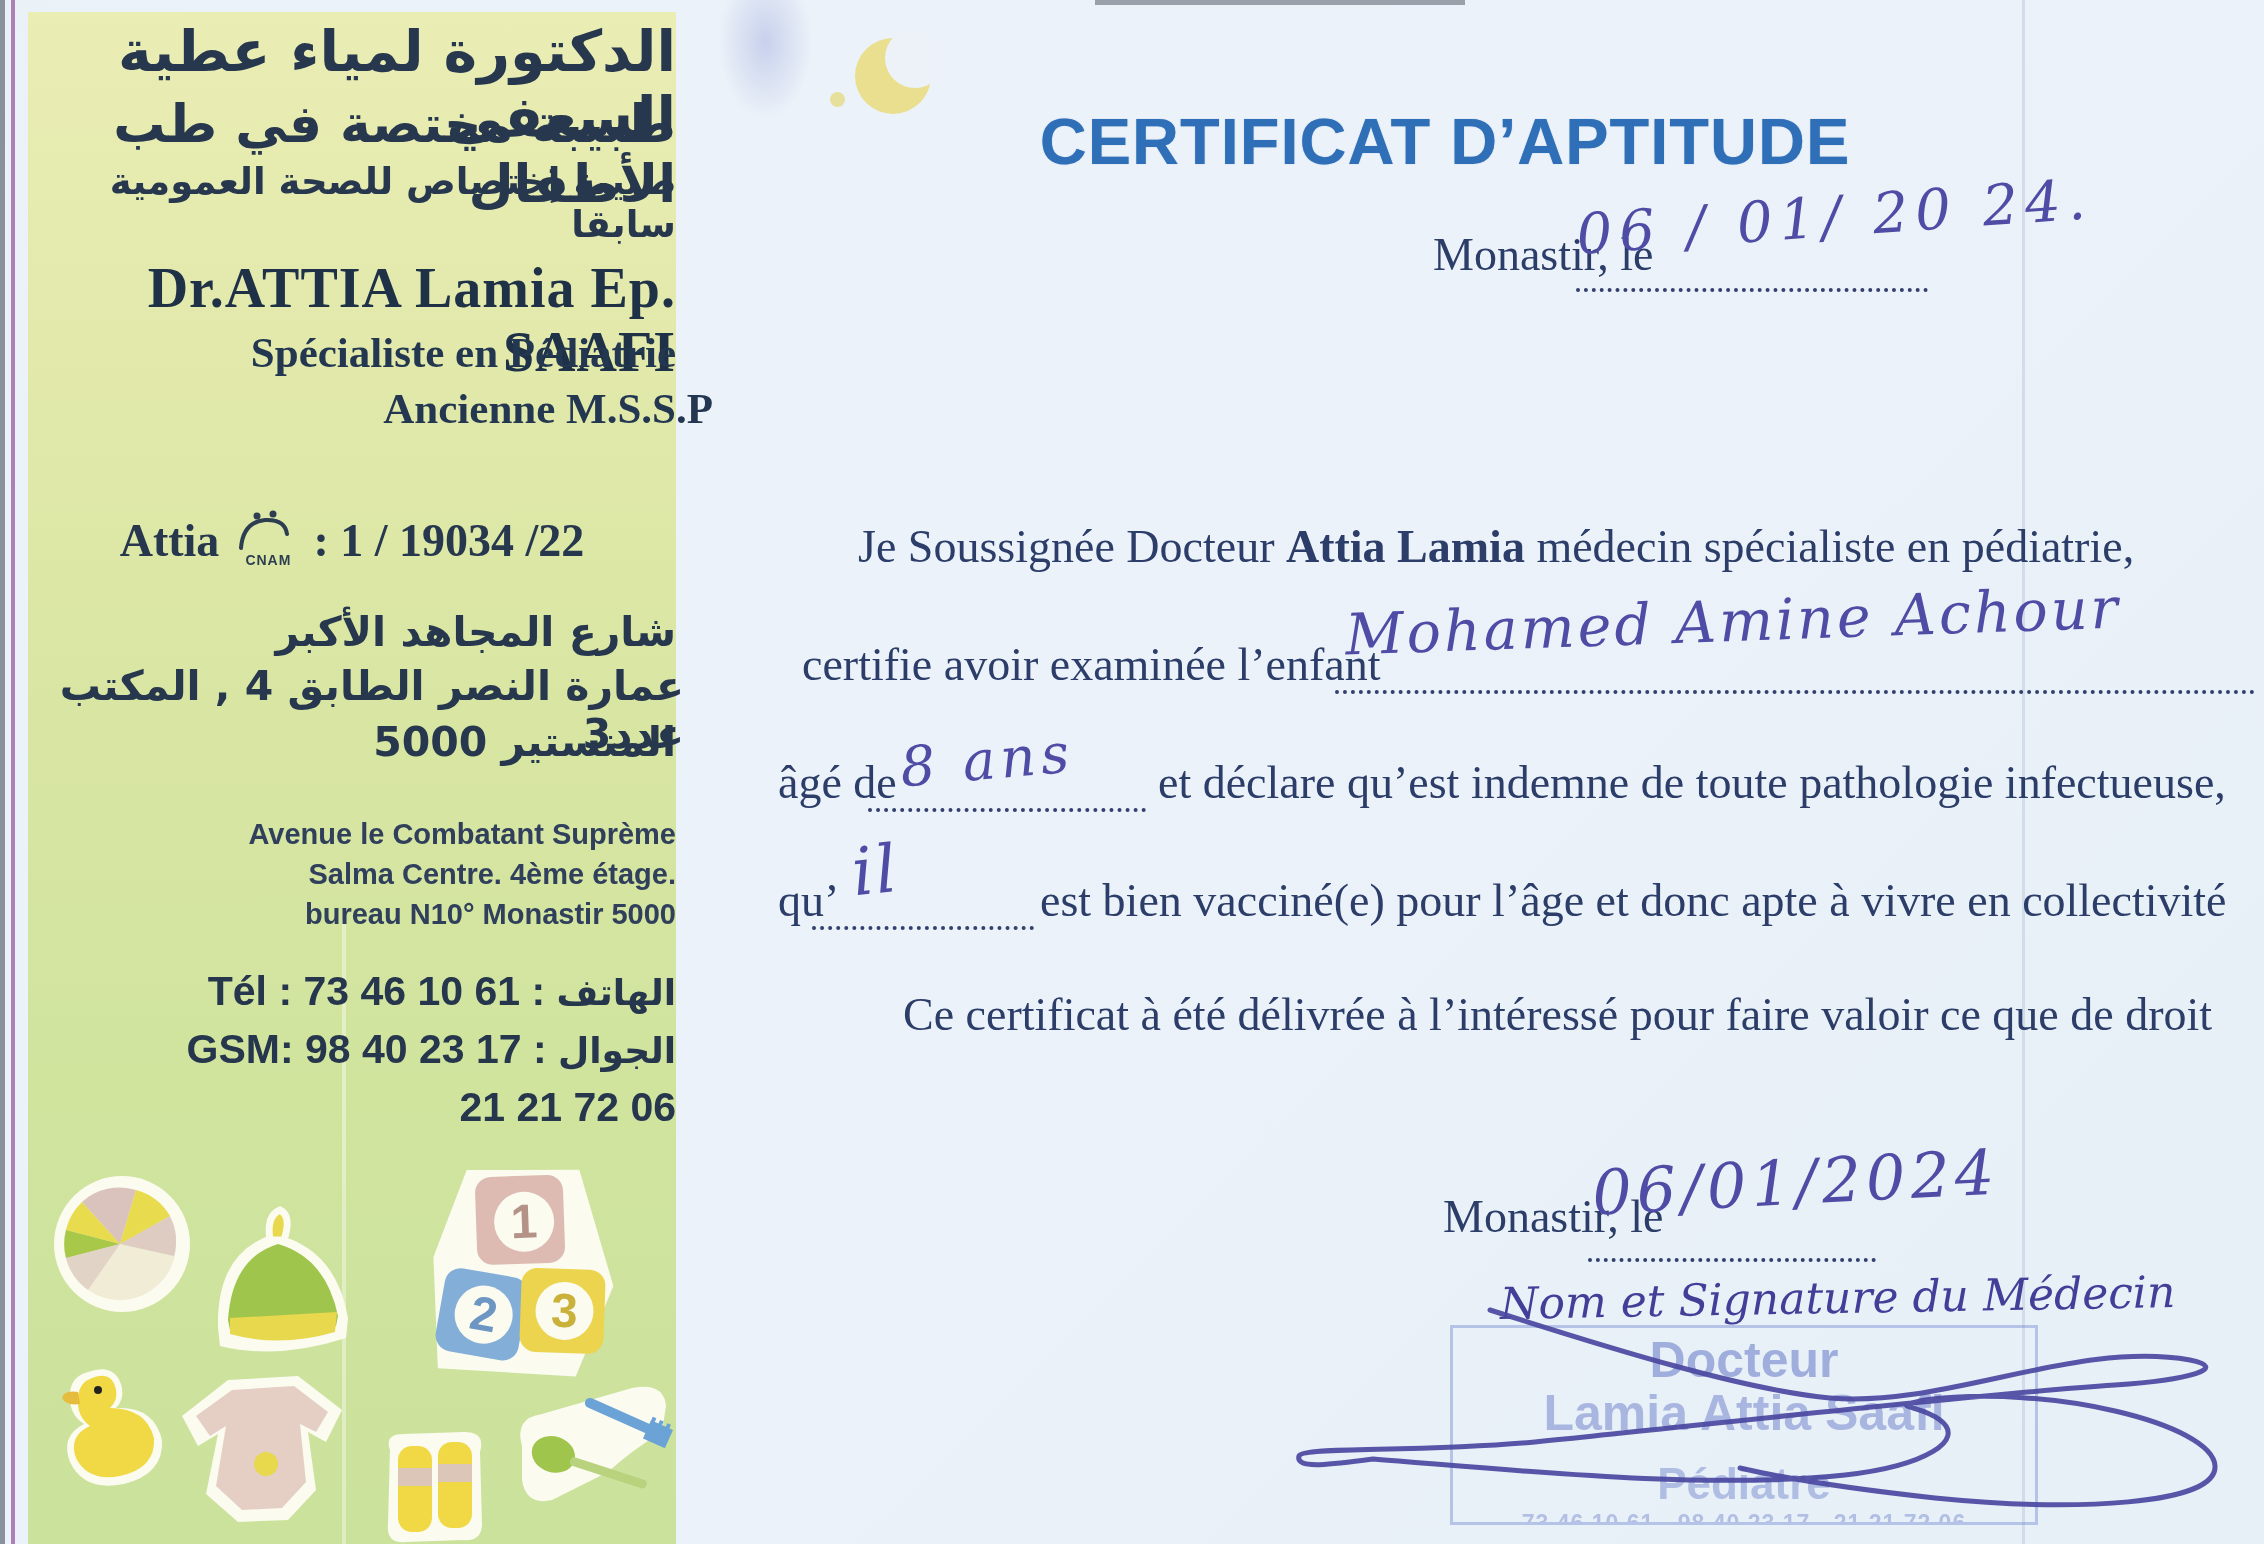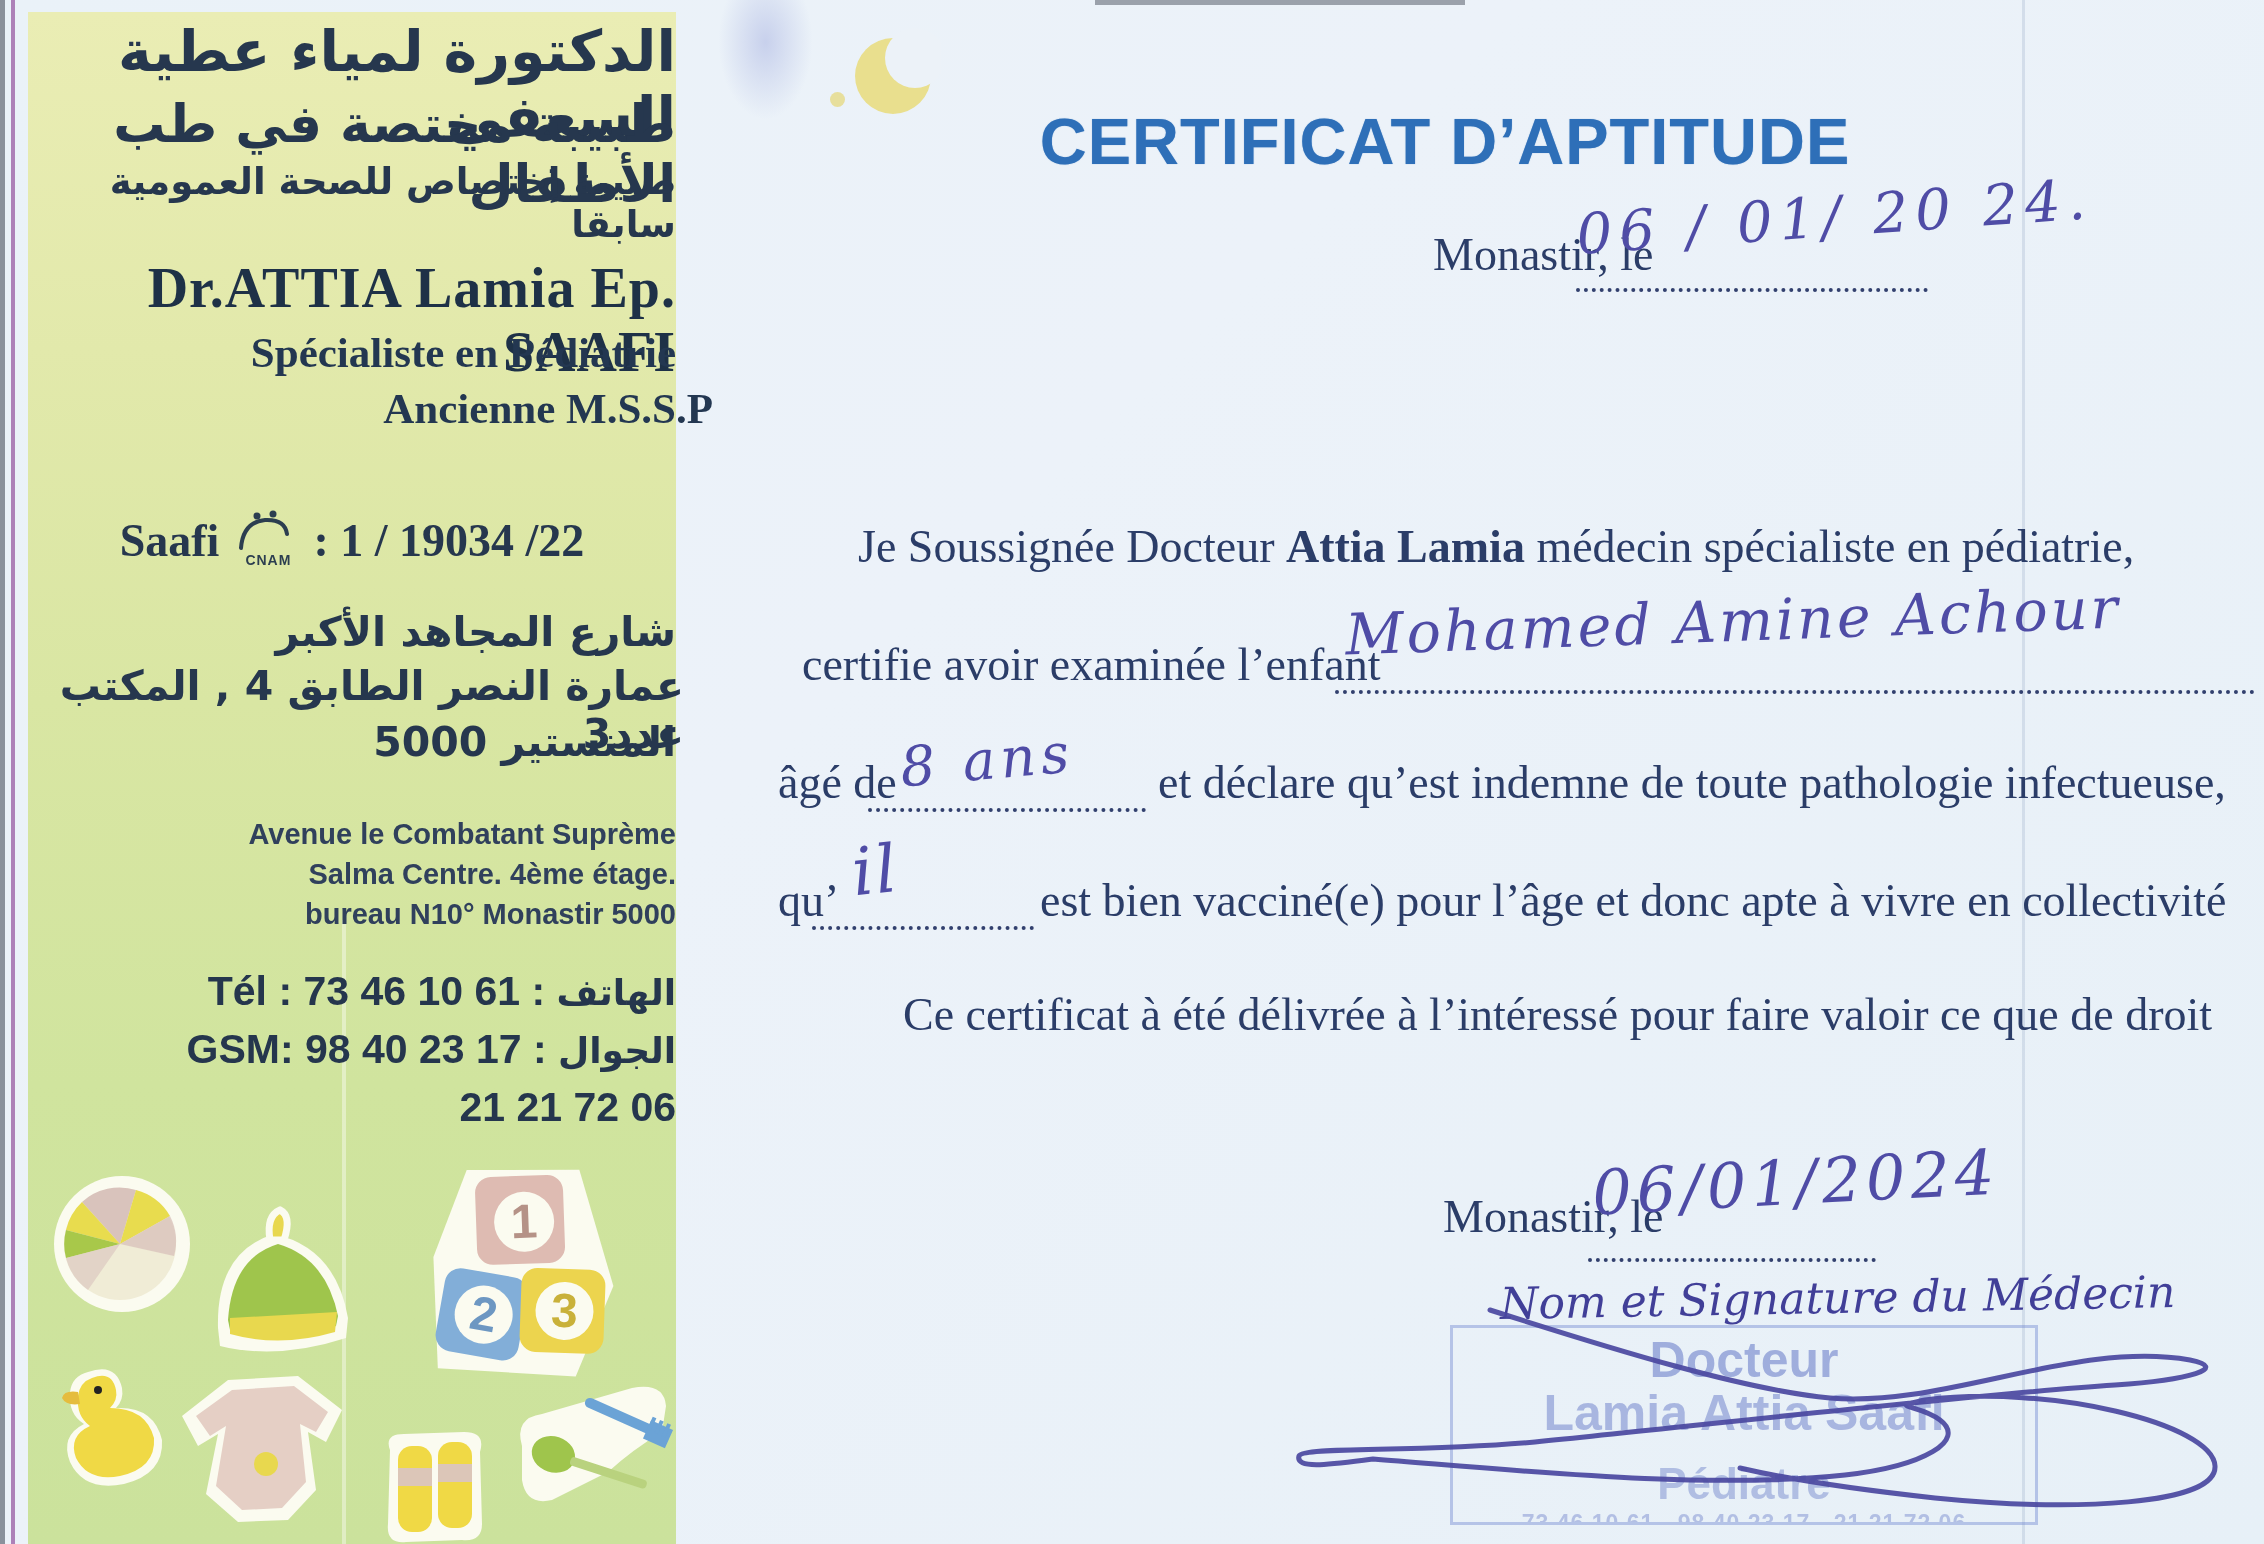--- a/index.html
+++ b/index.html
@@ -100,21 +100,21 @@
 
   <div class="abs side-text ar ar1">الدكتورة لمياء عطية السعفي</div>
   <div class="abs side-text ar ar2">طبيبة مختصة في طب الأطفال</div>
   <div class="abs side-text ar ar3">طبيبة إختصاص للصحة العمومية سابقا</div>
 
   <div class="abs side-text drname">Dr.ATTIA Lamia Ep. SAAFI</div>
   <div class="abs side-text spec">Spécialiste en Pédiatrie</div>
   <div class="abs side-text mssp">Ancienne M.S.S.P</div>
 
   <div class="abs code-row">
-    <span class="code-label">Saafi</span>
+    <span class="code-label">Attia</span>
     <span class="cnam-logo">
       <svg width="78" height="64" viewBox="0 0 78 64">
         <path d="M14,40 Q16,14 38,12 Q58,11 60,26" fill="none" stroke="#2c3e50" stroke-width="4" stroke-linecap="round"></path>
         <circle cx="30" cy="8" r="3.5" fill="#2c3e50"></circle>
         <circle cx="46" cy="6" r="3.5" fill="#2c3e50"></circle>
       </svg>
       <span class="cnam-word">CNAM</span>
     </span>
     <span class="code-value">: 1 / 19034 /22</span>
   </div>

